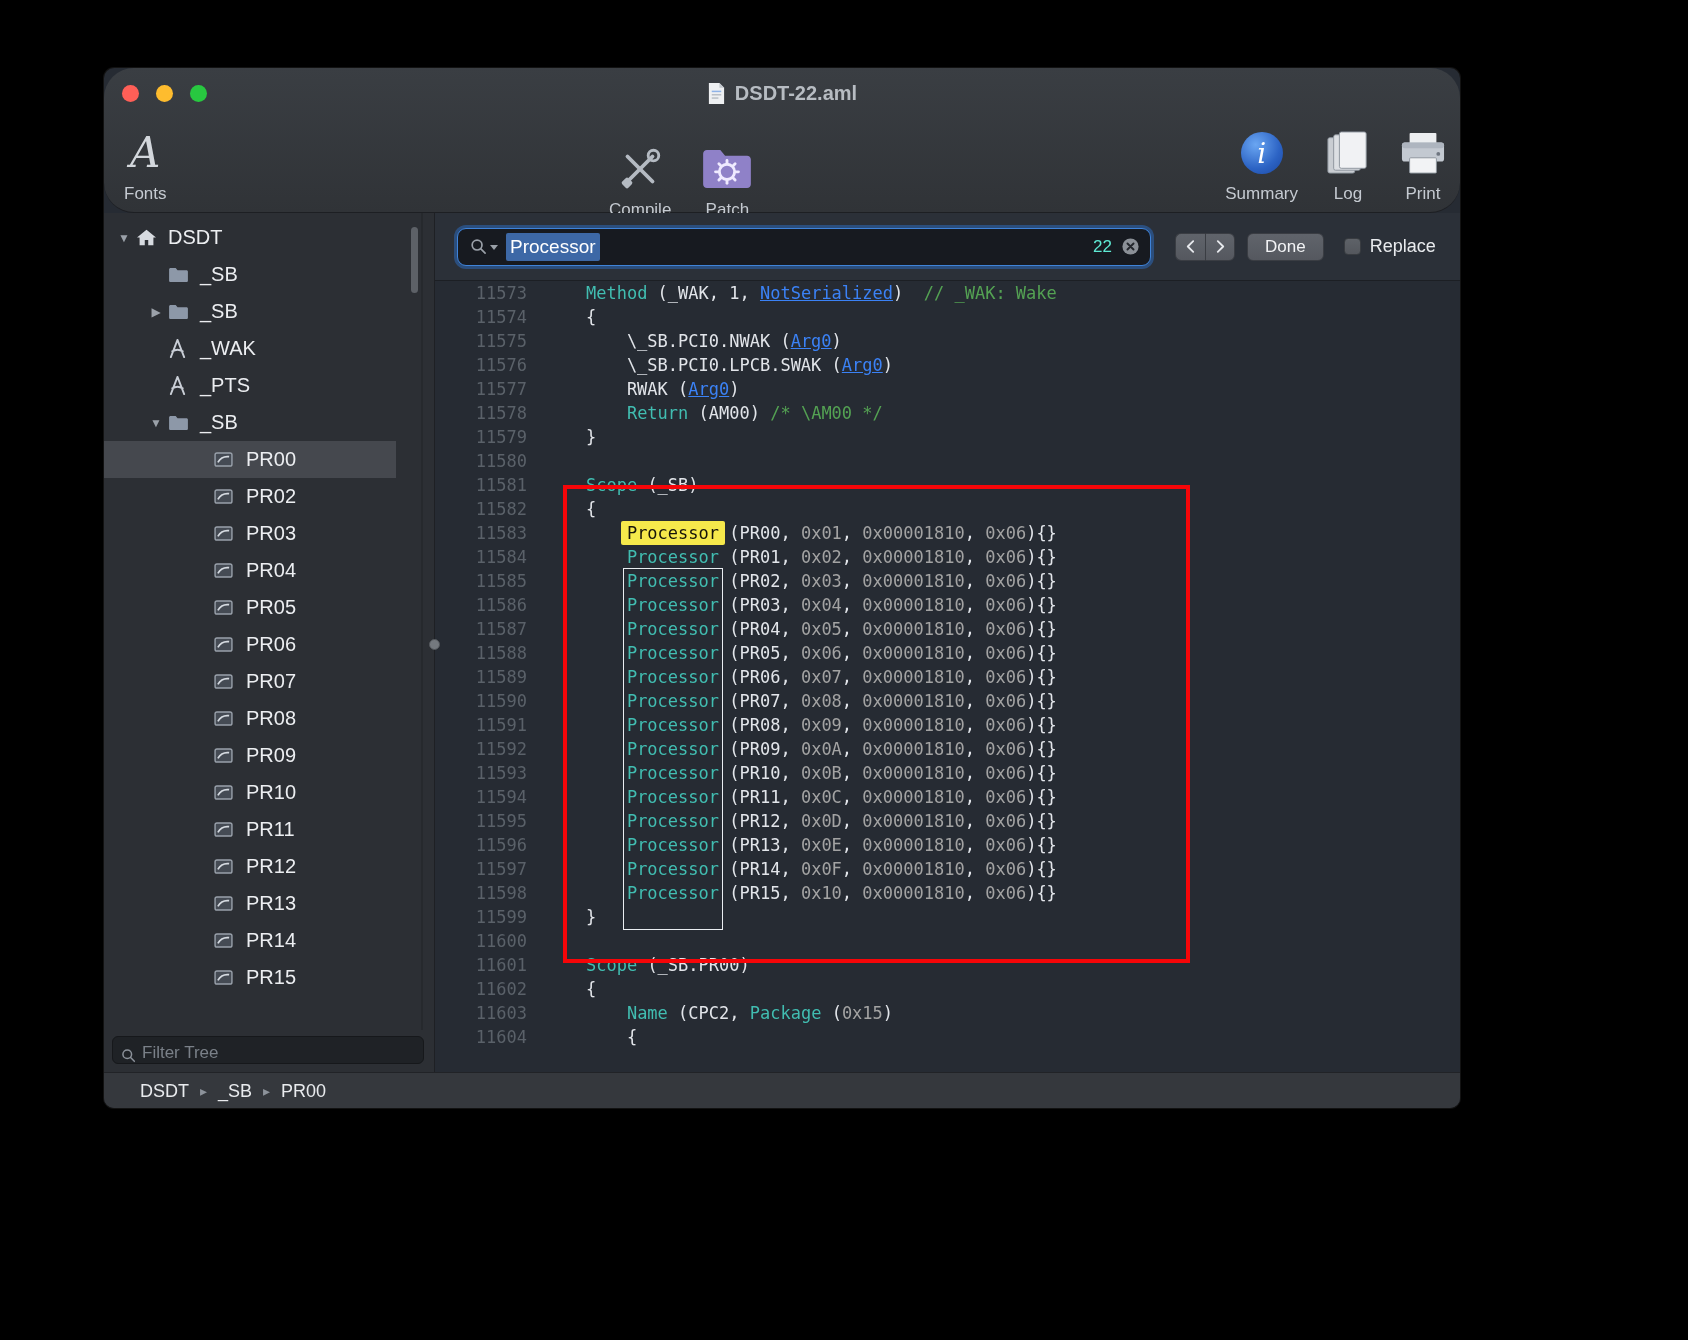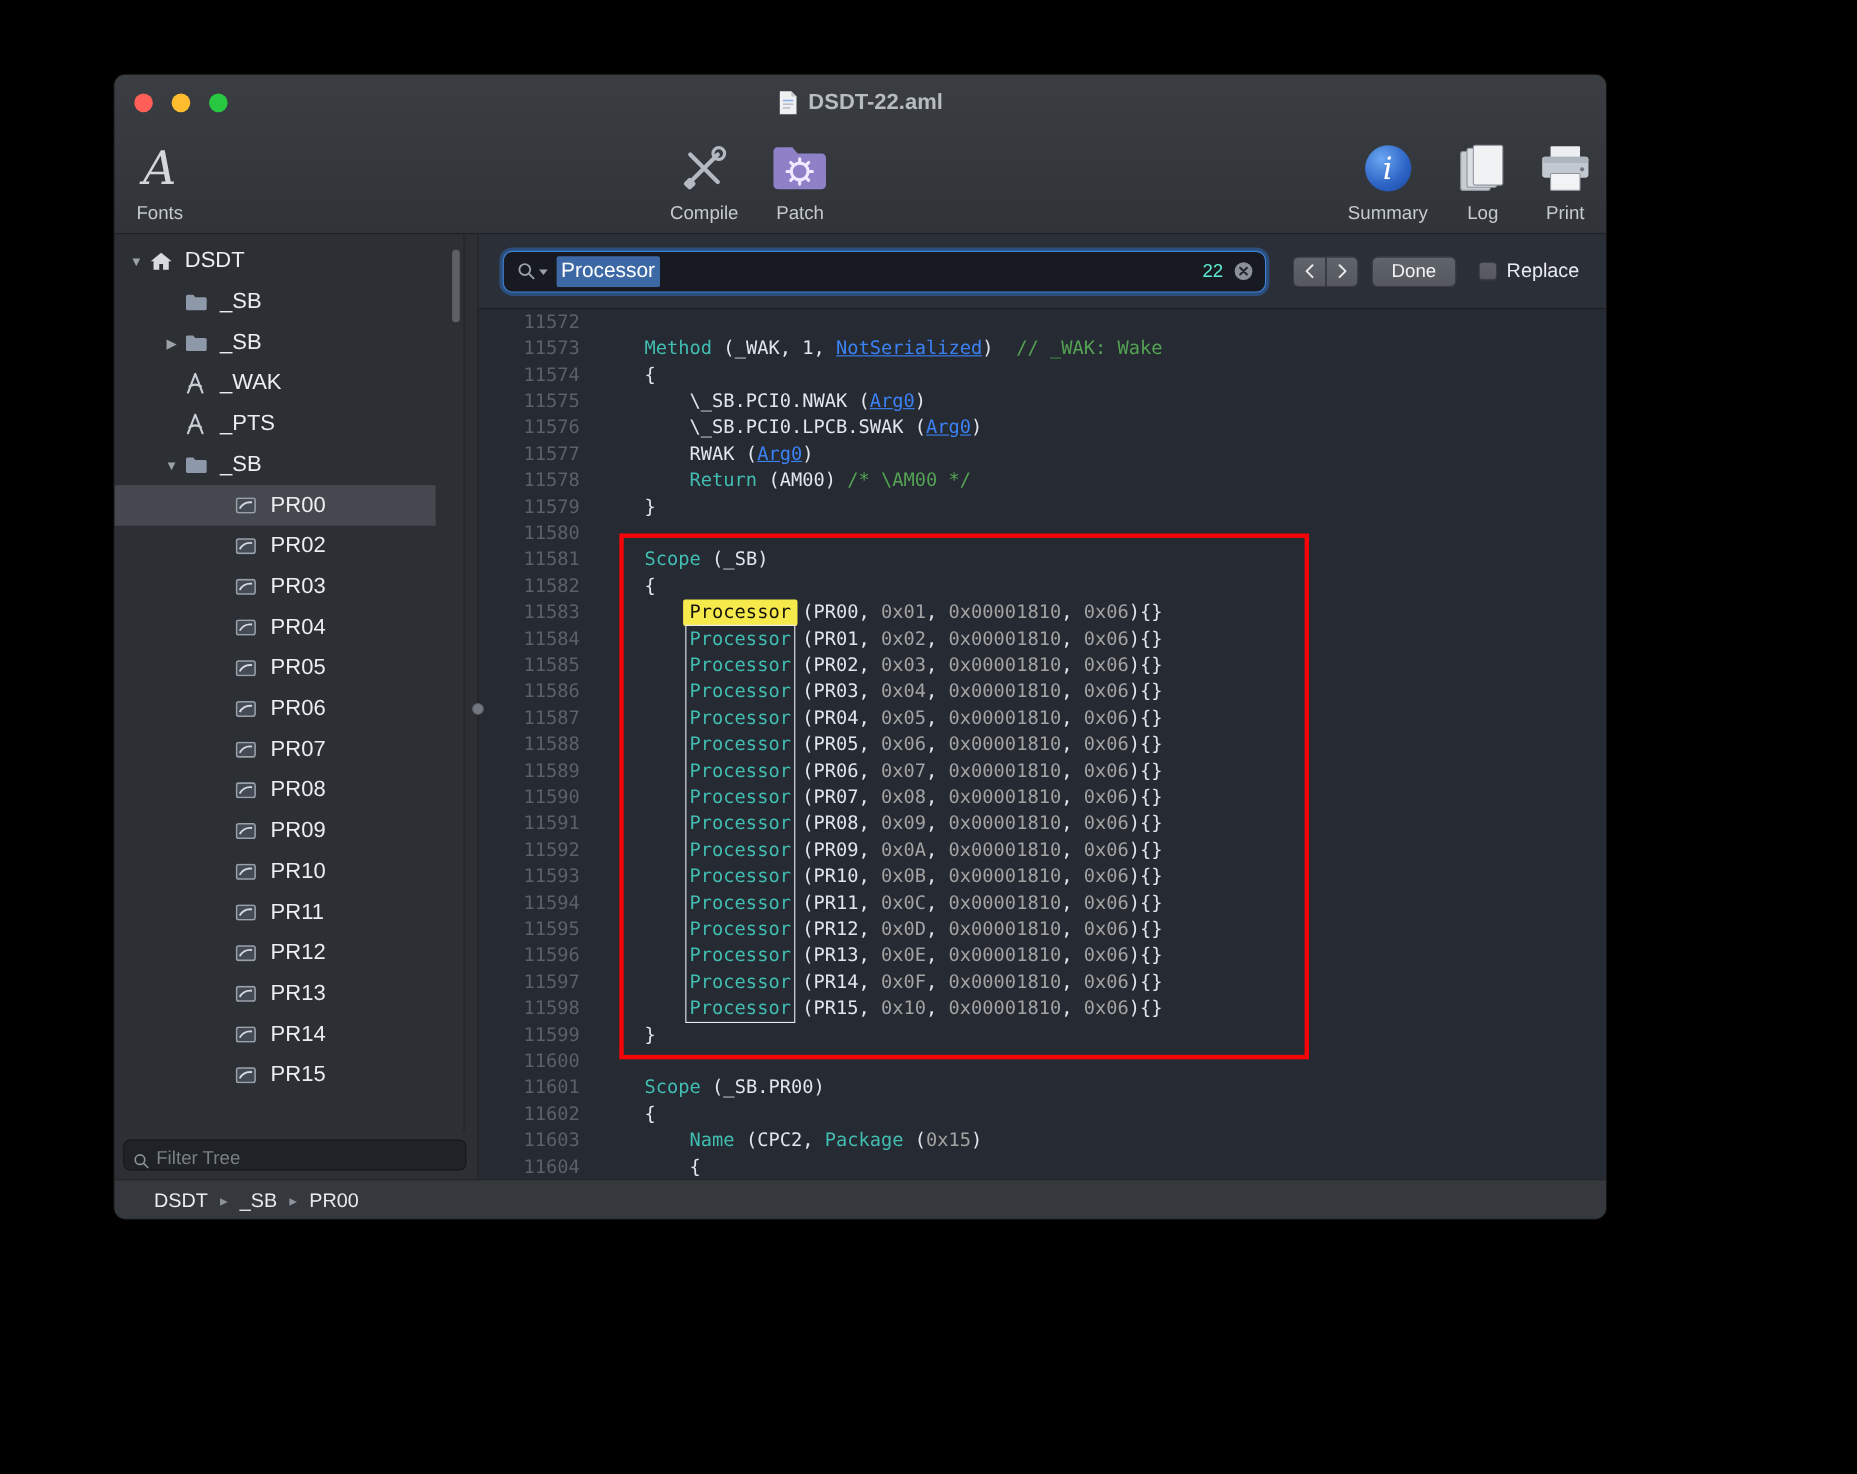--- a/index.html
+++ b/index.html
@@ -5,33 +5,33 @@
   * { margin:0; padding:0; box-sizing:border-box; }
   html,body { background:#000; width:1688px; height:1340px; overflow:hidden;
               font-family:"Liberation Sans", sans-serif; }
   .stage { position:relative; width:1688px; height:1340px; background:#000; }
 
   .window { position:absolute; left:104px; top:68px; width:1356px; height:1040px;
             border-radius:10px; overflow:hidden; background:#262b33;
             box-shadow:0 0 0 1px rgba(255,255,255,.07), 0 24px 60px rgba(0,0,0,.7); }
 
   
-  .header { background:linear-gradient(180deg,#3a3e43,#303337); border-bottom:1px solid #1d1f23; }
+  .header { background:linear-gradient(180deg,#3a3e43,#303337); border-bottom:1px solid #1d1f23;border-radius:30px; }
   .titlebar { position:relative; height:50px; }
   .traffic { position:absolute; left:18px; top:17px; display:flex; gap:17px; }
   .tl { width:17px; height:17px; border-radius:50%; }
   .tl.red { background:#ff5f57; } .tl.yellow { background:#febc2e; } .tl.green { background:#28c840; }
   .title-wrap { height:100%; display:flex; align-items:center; justify-content:center; gap:9px;
                 color:#b7bcc2; font-size:20px; font-weight:600; }
   .toolbar { position:relative; height:94px; }
   .tool { display:flex; flex-direction:column; align-items:center; justify-content:flex-end;
           gap:5px; color:#c5cad1; font-size:17px; height:84px; cursor:default; }
   .tool .ticon { display:flex; align-items:center; justify-content:center; height:52px; }
   .tb-left { position:absolute; left:20px; top:2px; display:flex; gap:30px; }
-  .tb-center { position:absolute; left:505px; top:2px; display:flex; gap:30px; }
+  .tb-center { position:absolute; left:505px; top:18px; display:flex; gap:30px; }
   .tb-right { position:absolute; right:12px; top:2px; display:flex; gap:26px; }
   .fonts-glyph { font-family:"DejaVu Serif", serif; font-style:italic; font-size:42px; color:#d3d7dc; line-height:46px; }
   .summary-circle { width:42px; height:42px; border-radius:50%;
         background:radial-gradient(circle at 35% 30%, #6aa6f2, #2c63c4 60%, #1b47a0);
         display:flex; align-items:center; justify-content:center;
         font-family:"DejaVu Serif", serif; font-style:italic; font-size:28px; color:#fff; }
 
   
   .content { position:relative; display:flex; height:859px; }
 
@@ -471,21 +471,20 @@
           </div>
           <div class="done-btn">Done</div>
           <div class="replace-wrap">
             <span class="checkbox"></span>
             <span>Replace</span>
           </div>
         </div>
 
         <div class="code-area">
           <div id="code-lines">
-              <div class="code-line"><span class="ln">11572</span><span class="ct"></span></div>
               <div class="code-line"><span class="ln">11573</span><span class="ct"><span class="sp">    </span><span class="sk">Method</span><span class="sp"> (_WAK, 1, </span><span class="sa">NotSerialized</span><span class="sp">)  </span><span class="sc">// _WAK: Wake</span></span></div>
               <div class="code-line"><span class="ln">11574</span><span class="ct"><span class="sp">    {</span></span></div>
               <div class="code-line"><span class="ln">11575</span><span class="ct"><span class="sp">        \_SB.PCI0.NWAK (</span><span class="sa">Arg0</span><span class="sp">)</span></span></div>
               <div class="code-line"><span class="ln">11576</span><span class="ct"><span class="sp">        \_SB.PCI0.LPCB.SWAK (</span><span class="sa">Arg0</span><span class="sp">)</span></span></div>
               <div class="code-line"><span class="ln">11577</span><span class="ct"><span class="sp">        RWAK (</span><span class="sa">Arg0</span><span class="sp">)</span></span></div>
               <div class="code-line"><span class="ln">11578</span><span class="ct"><span class="sp">        </span><span class="sk">Return</span><span class="sp"> (AM00) </span><span class="sc">/* \AM00 */</span></span></div>
               <div class="code-line"><span class="ln">11579</span><span class="ct"><span class="sp">    }</span></span></div>
               <div class="code-line"><span class="ln">11580</span><span class="ct"></span></div>
               <div class="code-line"><span class="ln">11581</span><span class="ct"><span class="sp">    </span><span class="sk">Scope</span><span class="sp"> (_SB)</span></span></div>
               <div class="code-line"><span class="ln">11582</span><span class="ct"><span class="sp">    {</span></span></div>

